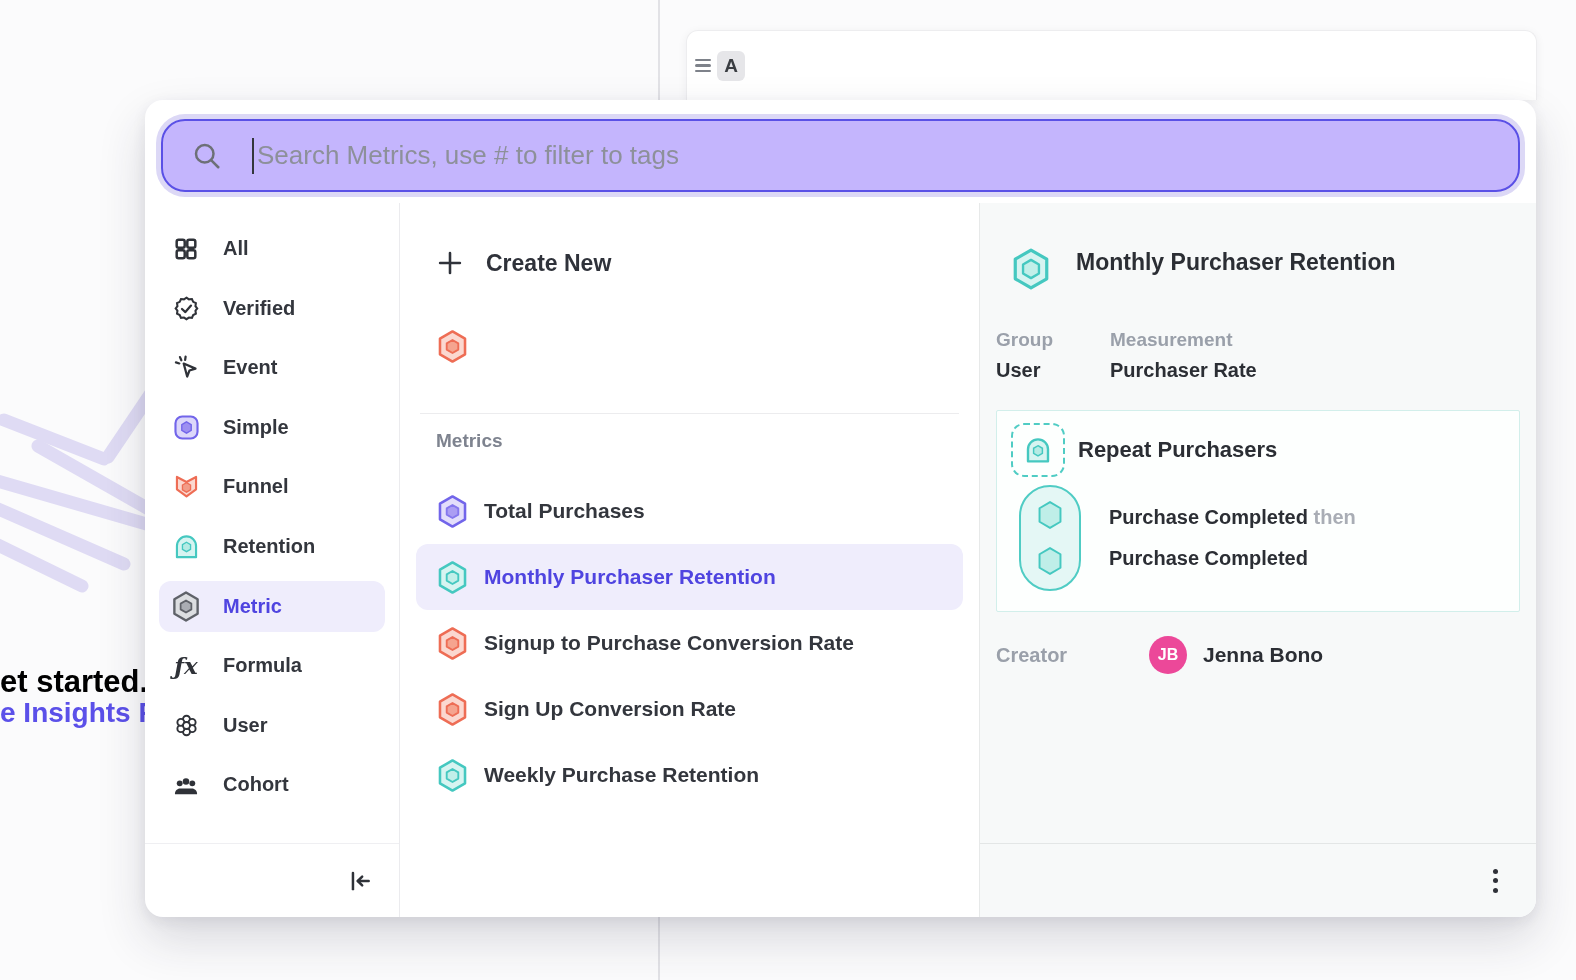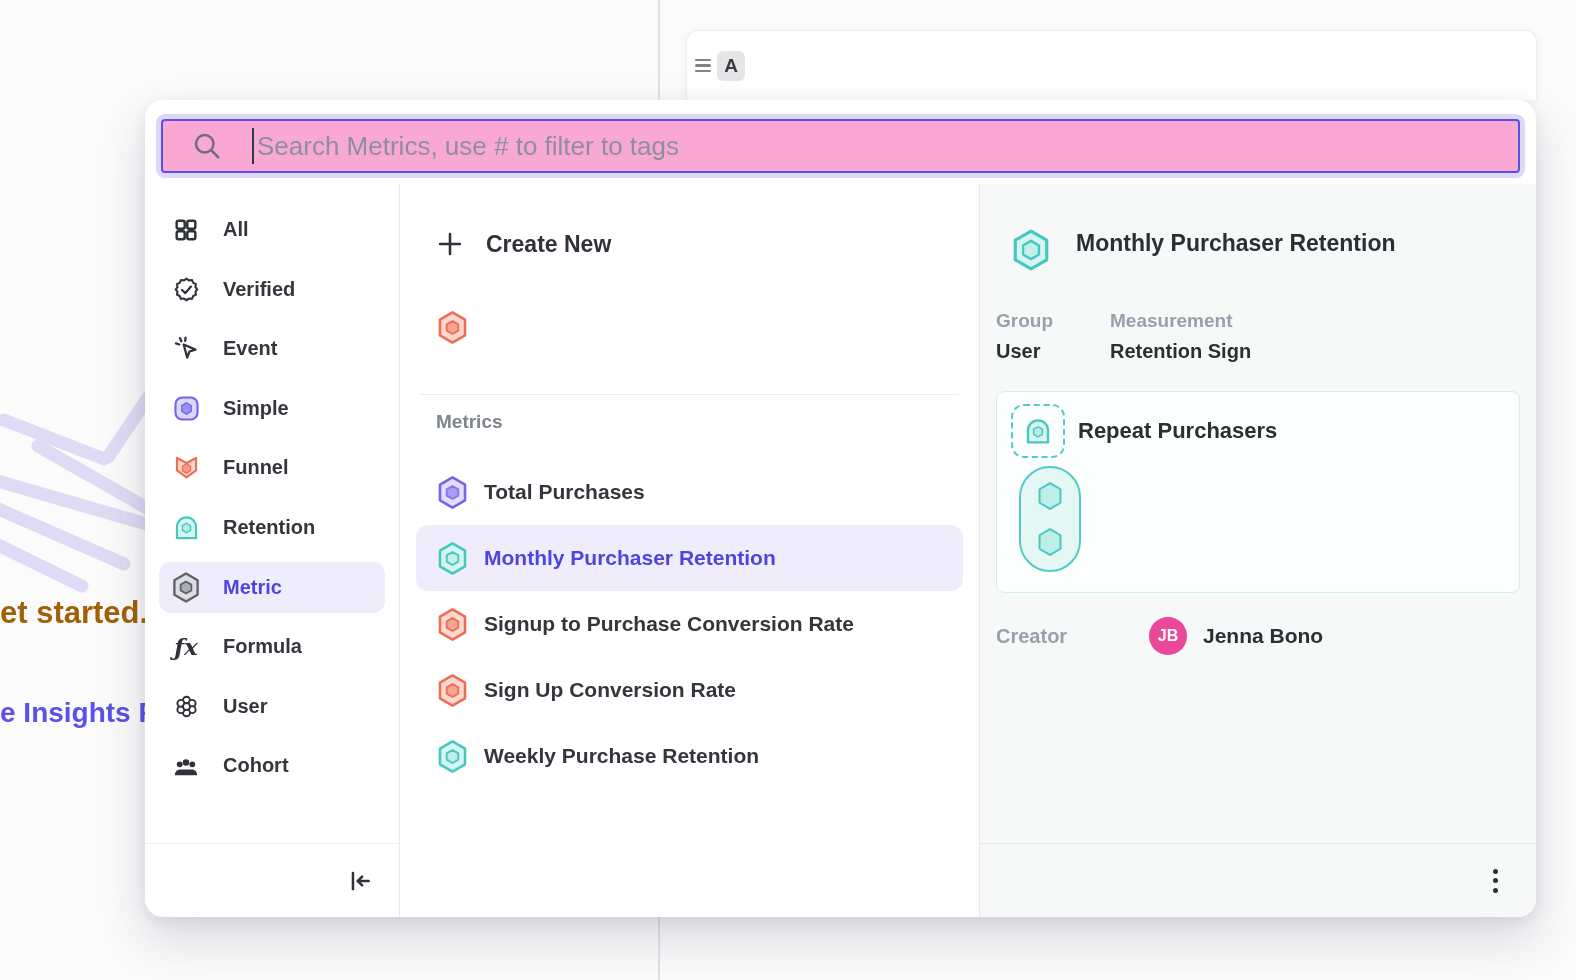--- a/index.html
+++ b/index.html
@@ -2,40 +2,40 @@
 <html><head>
 <meta charset="utf-8">
 <style>
   * { margin:0; padding:0; box-sizing:border-box; }
   html,body { width:1576px; height:980px; overflow:hidden; }
   body { font-family:"Liberation Sans", sans-serif; background:#fbfbfc; position:relative; color:#2e3138; }
 
   
   .page-divider { position:absolute; left:658px; top:0; width:2px; height:980px; background:#e2e2e6; }
   .bg-deco { position:absolute; left:0; top:360px; z-index:0; }
-  .bg-headline { position:absolute; left:0; top:595px; font-size:31px; font-weight:700; color:#a16207; white-space:nowrap; }
+  .bg-headline { position:absolute; left:0; top:664px; font-size:31px; font-weight:700; color:#000000; white-space:nowrap; }
   .bg-link { position:absolute; left:0; top:697px; font-size:28px; font-weight:600; color:#5b50e9; white-space:nowrap; }
 
   
   .metric-bar { position:absolute; left:686px; top:30px; width:851px; height:70px; background:#fff;
     border:1px solid #ededef; border-bottom:none; border-radius:12px 12px 0 0;
     box-shadow:0 2px 10px rgba(30,30,50,.06); display:flex; align-items:center; padding:0 4px 0 6px; z-index:1; }
   .drag-handle { width:16px; display:flex; flex-direction:column; gap:3px; margin:0 6px 0 2px; cursor:grab; }
   .drag-handle i { display:block; height:2.5px; background:#7e828a; border-radius:2px; }
   .row-badge { width:28px; height:30px; background:#e6e6e9; border-radius:6px; display:flex; align-items:center;
     justify-content:center; font-size:19px; font-weight:700; color:#3a3d42; flex:0 0 auto; }
   .metric-pill { flex:1; margin-left:6px; height:56px; background:#e4e1fb; border-radius:8px;
     display:flex; align-items:center; padding-left:15px; font-size:22px; font-weight:700; color:#4f44e0; cursor:pointer; }
 
   
   .modal { position:absolute; left:145px; top:100px; width:1391px; height:817px; background:#fff; border-radius:18px;
     box-shadow:0 22px 48px rgba(40,40,65,.16), 0 4px 14px rgba(40,40,65,.08); z-index:2; display:flex; flex-direction:column; overflow:hidden; }
 
-  .search-wrap { margin:19px 16px 11px 16px; height:54px; border:2px solid #5a50e6; border-radius:4px;
-    box-shadow:0 0 0 5px #dcd8f6; display:flex; align-items:center; padding:0 18px 0 29px; background:#f9a8d4; }
+  .search-wrap { margin:19px 16px 11px 16px; height:73px; border:2px solid #5a50e6; border-radius:24px;
+    box-shadow:0 0 0 5px #dcd8f6; display:flex; align-items:center; padding:0 18px 0 29px; background:#c4b5fd; }
   .search-icon { flex:0 0 auto; }
   .caret { width:2px; height:36px; background:#33363c; margin-left:30px; }
   .search-input { flex:1; border:none; outline:none; font-family:"Liberation Sans",sans-serif;
     font-size:26px; color:#33363c; padding-left:3px; background:transparent; }
   .search-input::placeholder { color:#8d909a; }
 
   .content { flex:1; display:flex; min-height:0; }
 
   
   .sidebar { width:255px; border-right:1px solid #ebebee; display:flex; flex-direction:column; }
@@ -79,21 +79,21 @@
   .detail { width:557px; background:#f7f9f9; border-left:1px solid #e7e9e9; display:flex; flex-direction:column; }
   .detail-body { flex:1; padding:44px 16px 0 16px; }
   .detail-head { display:flex; gap:24px; padding-left:14px; }
   .detail-title { font-size:23px; font-weight:700; color:#2b2e34; line-height:30px; }
   .detail-sub { font-size:20px; color:#8b8e96; margin-top:8px; }
   .fields { display:flex; gap:24px; margin-top:38px; }
   .field .flab { font-size:19px; font-weight:600; color:#9aa0aa; }
   .field .fval { font-size:20px; font-weight:700; color:#2b2e34; margin-top:8px; }
   .field.group { width:90px; }
 
-  .def-card { margin-top:28px; background:#fdfffe; border:1.5px solid #d2efeb; border-radius:8px; padding:12px 28px 20px 14px; }
+  .def-card { margin-top:28px; background:#fdfffe; border:1.5px solid #d2efeb; border-radius:2px; padding:12px 28px 20px 14px; }
   .def-title-row { display:flex; align-items:center; gap:13px; }
   .def-icon { width:54px; height:54px; border:2px dashed #4fccc4; border-radius:13px; display:flex; align-items:center; justify-content:center; background:#fdfffe; }
   .def-name { font-size:22px; font-weight:700; color:#2b2e34; }
   .def-body { display:flex; gap:28px; margin-top:8px; margin-left:8px; align-items:center; }
   .capsule { width:62px; height:106px; border:2px solid #4fccc4; border-radius:32px; background:#e4f7f5;
     display:flex; flex-direction:column; align-items:center; justify-content:center; gap:14px; }
   .steps { font-size:20px; font-weight:700; color:#2b2e34; }
   .steps .line { line-height:41px; white-space:nowrap; }
   .steps .then { color:#a9adb5; font-weight:600; }
 
@@ -350,21 +350,21 @@
           </div>
         </div>
 
         <div class="fields">
           <div class="field group">
             <div class="flab">Group</div>
             <div class="fval">User</div>
           </div>
           <div class="field">
             <div class="flab">Measurement</div>
-            <div class="fval">Retention Sign</div>
+            <div class="fval">Purchaser Rate</div>
           </div>
         </div>
 
         <div class="def-card">
           <div class="def-title-row">
             <div class="def-icon">
               <svg width="32" height="32" viewBox="0 0 24 24">
                 <path d="M4.5 20.5 V11.5 a7.5 7.5 0 0 1 15 0 V20.5 Z" fill="#d7f4f1" stroke="#45c8c0" stroke-width="1.8" stroke-linejoin="round"></path>
                 <polygon points="12,8.8 15.3,10.7 15.3,14.5 12,16.4 8.7,14.5 8.7,10.7" fill="#b5ebe4" stroke="#45c8c0" stroke-width="1.1"></polygon>
               </svg>
@@ -373,20 +373,25 @@
           </div>
           <div class="def-body">
             <div class="capsule">
               <svg width="30" height="32" viewBox="0 0 24 26">
                 <polygon points="12,2.5 20.5,7.5 20.5,18.5 12,23.5 3.5,18.5 3.5,7.5" fill="#bfeee8" stroke="#45c8c0" stroke-width="1.6" stroke-linejoin="round"></polygon>
                 </svg>
               <svg width="30" height="32" viewBox="0 0 24 26">
                 <polygon points="12,2.5 20.5,7.5 20.5,18.5 12,23.5 3.5,18.5 3.5,7.5" fill="#bfeee8" stroke="#45c8c0" stroke-width="1.6" stroke-linejoin="round"></polygon>
                 </svg>
             </div>
+            <div class="steps">
+              <div class="line"><span>Purchase Completed</span>
+                <span class="then">then</span></div>
+              <div class="line"><span>Purchase Completed</span></div>
+            </div>
           </div>
         </div>
 
         <div class="creator-row">
           <span class="creator-label">Creator</span>
           <span class="avatar">JB</span>
           <span class="creator-name">Jenna Bono</span>
         </div>
 
       </div>

